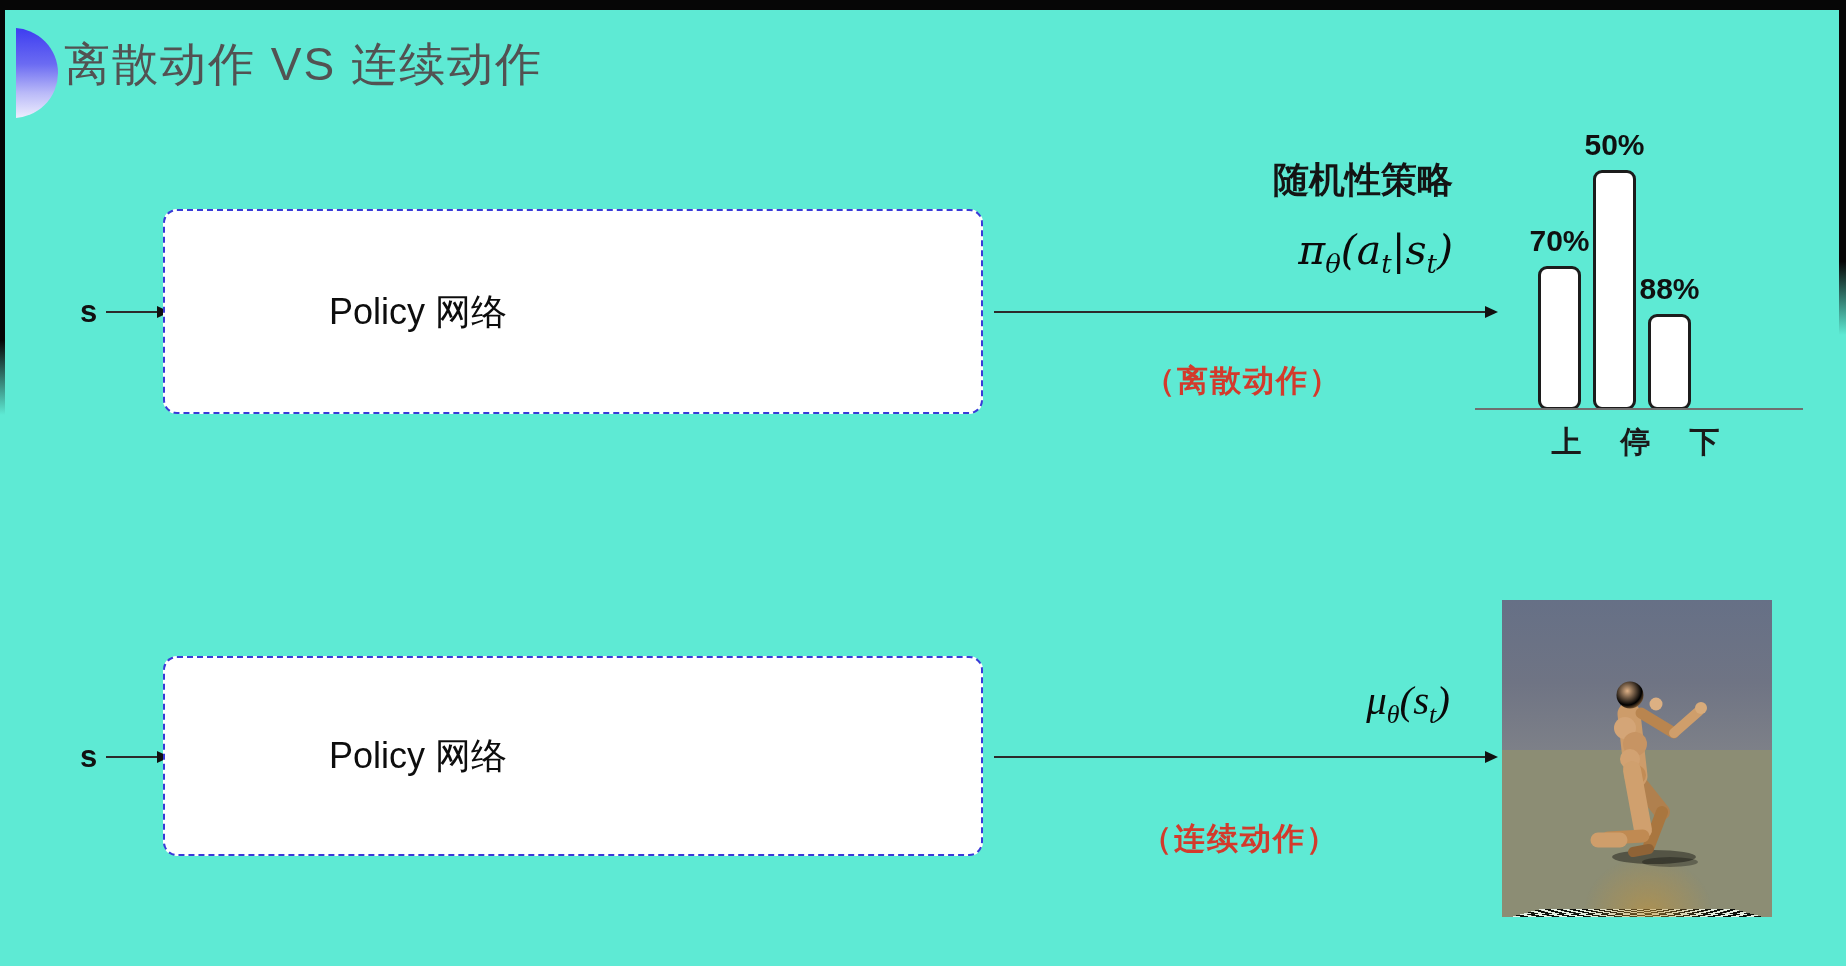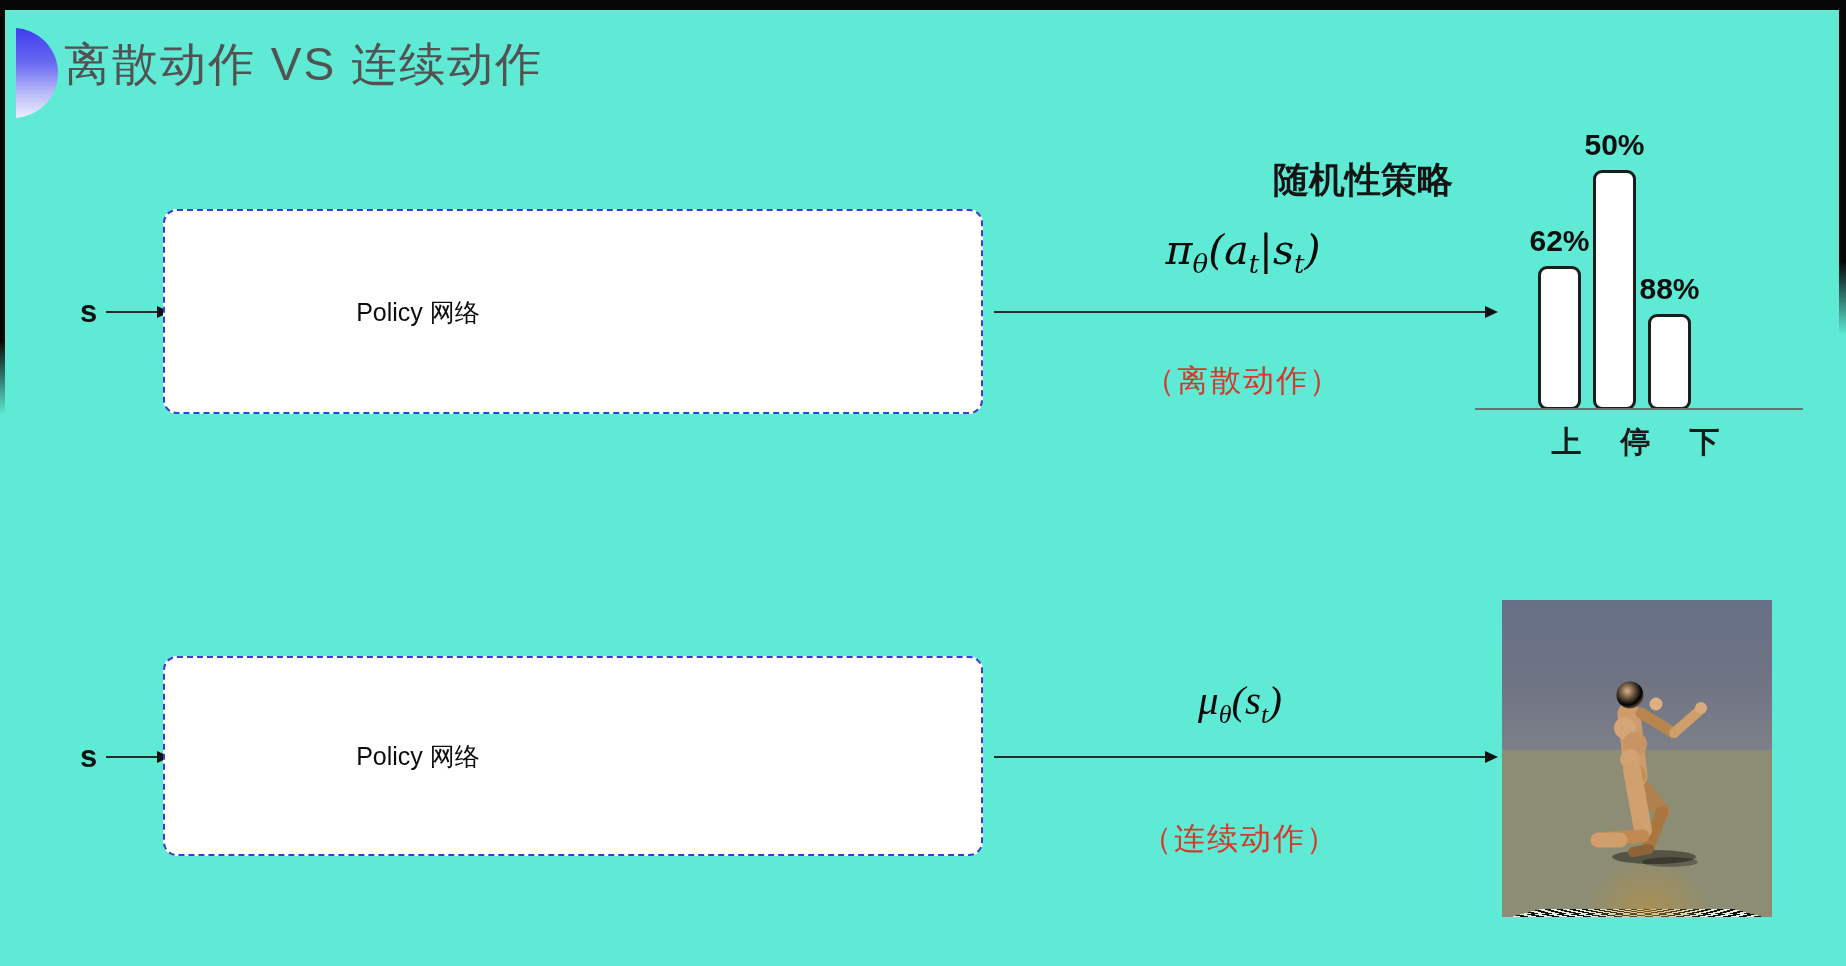--- a/index.html
+++ b/index.html
@@ -21,26 +21,26 @@
         color:#525252;letter-spacing:2px;white-space:nowrap;}
 
   
   .s-label{position:absolute;font-size:31px;font-weight:700;color:#111;}
   .arrow{position:absolute;height:2px;background:#2b2b2b;}
   .arrow::after{content:"";position:absolute;right:-12px;top:-5px;
         border-top:6px solid transparent;border-bottom:6px solid transparent;border-left:13px solid #111;}
   .policy-box{position:absolute;left:163px;width:820px;height:205px;background:#fff;
         border:2px dashed #3a3ad8;border-radius:14px;box-sizing:border-box;}
   .box-label{position:absolute;left:0;width:62%;top:50%;transform:translateY(-50%);
-        text-align:center;font-size:25px;color:#0d0d0d;}
+        text-align:center;font-size:36px;color:#0d0d0d;}
   .policy-title{position:absolute;width:420px;text-align:right;font-size:36px;font-weight:600;color:#141414;}
-  .formula{position:absolute;width:420px;text-align:center;font-size:41px;color:#0a0a0a;
+  .formula{position:absolute;width:420px;text-align:right;font-size:41px;color:#0a0a0a;
         font-family:"DejaVu Serif",serif;font-style:italic;}
   .formula sub{font-size:26px;}
-  .action-note{position:absolute;width:420px;text-align:center;font-size:31px;font-weight:400;color:#d33a2c;letter-spacing:2px;}
+  .action-note{position:absolute;width:420px;text-align:center;font-size:31px;font-weight:700;color:#d33a2c;letter-spacing:2px;}
 
   
   .bar-chart{position:absolute;left:1475px;top:95px;width:328px;height:365px;}
   .baseline{position:absolute;left:0;top:313px;width:328px;height:2px;background:#6f6f6f;}
   .bars{position:absolute;left:70px;bottom:50px;display:flex;align-items:flex-end;gap:26px;}
   .bar-col{display:flex;flex-direction:column;align-items:center;width:29px;}
   .bar-val{font-size:30px;font-weight:600;margin-bottom:8px;white-space:nowrap;color:#101010;}
   .bar-rect{width:43px;border:3px solid #1c1c1c;border-radius:9px;background:#fff;box-sizing:border-box;}
   .bar-cats{position:absolute;left:70px;top:327px;display:flex;gap:26px;}
   .bar-cat{width:43px;text-align:center;font-size:30px;font-weight:600;color:#1a1a1a;}
@@ -80,21 +80,21 @@
 
   <div class="formula" style="left:1033px;top:226px;">
     <span>π</span><sub>θ</sub><span>(a</span><sub>t</sub><span>|s</span><sub>t</sub><span>)</span>
   </div>
 
   <div class="action-note" style="left:1033px;top:360px;">（离散动作）</div>
 
   <div class="bar-chart">
     <div class="bars">
         <div class="bar-col">
-          <div class="bar-val">62%</div>
+          <div class="bar-val">70%</div>
           <div class="bar-rect" style="height: 144px;"></div>
         </div>
         <div class="bar-col">
           <div class="bar-val">50%</div>
           <div class="bar-rect" style="height: 240px;"></div>
         </div>
         <div class="bar-col">
           <div class="bar-val">88%</div>
           <div class="bar-rect" style="height: 96px;"></div>
         </div>

